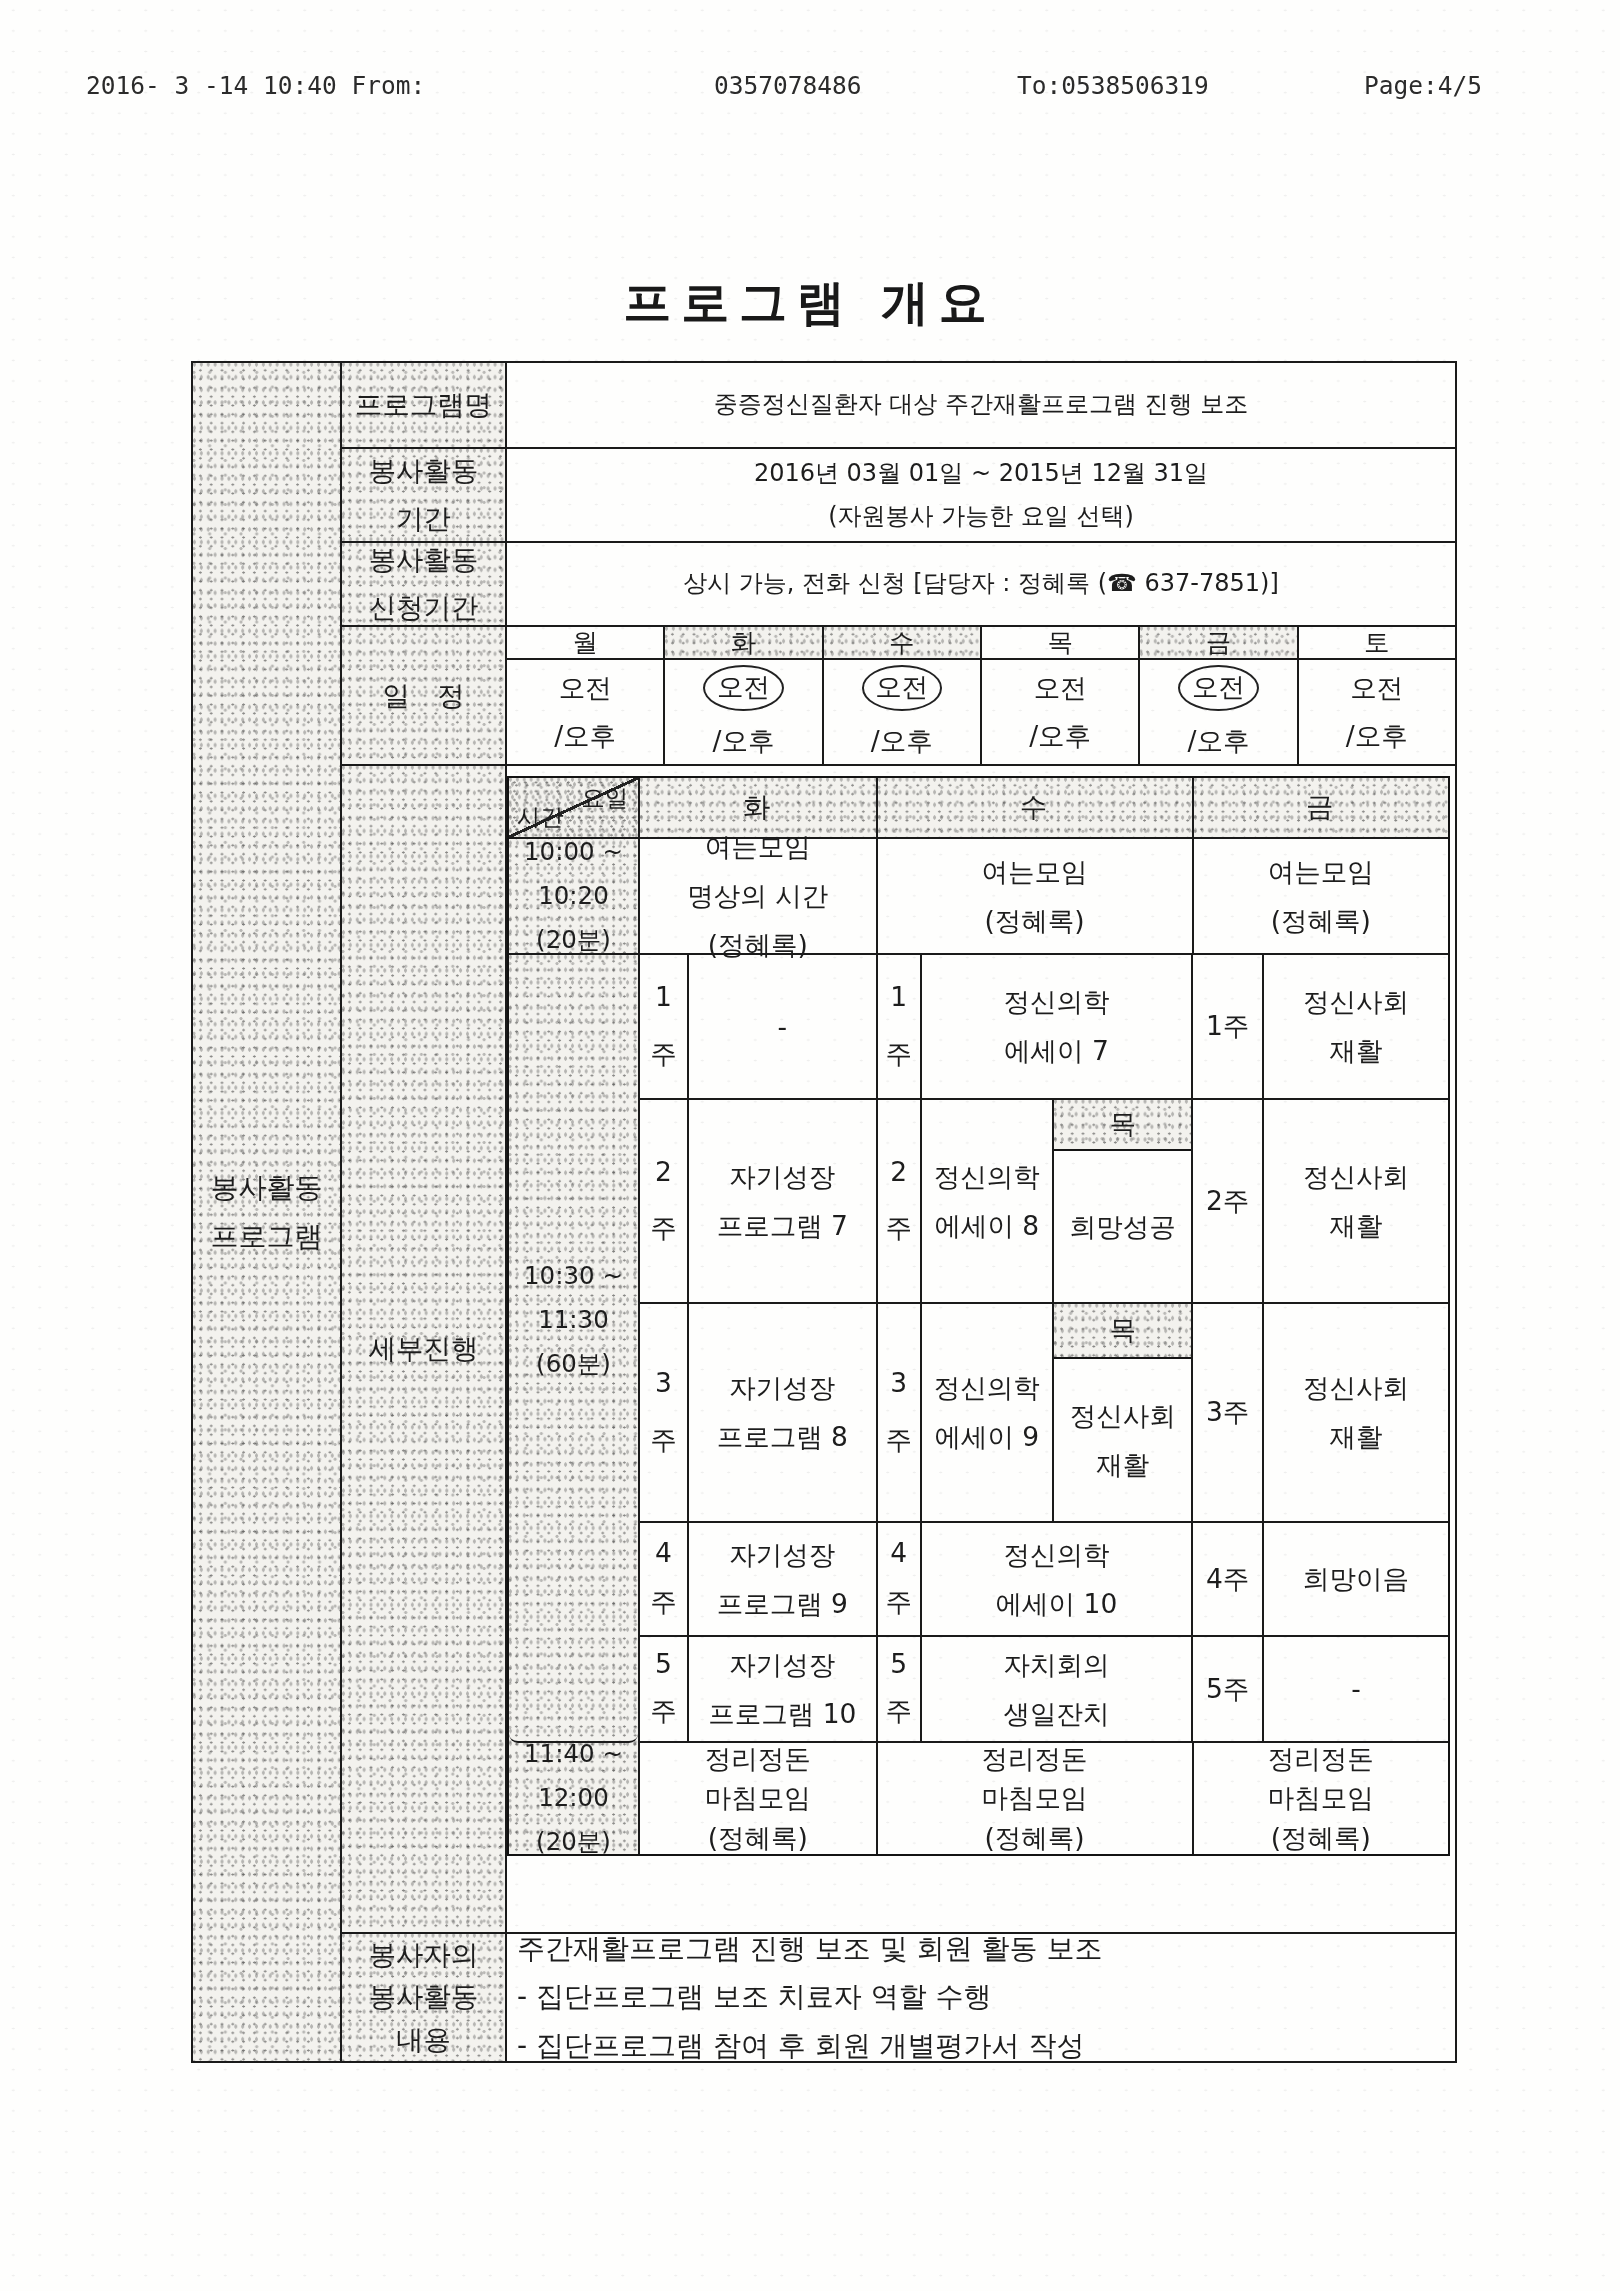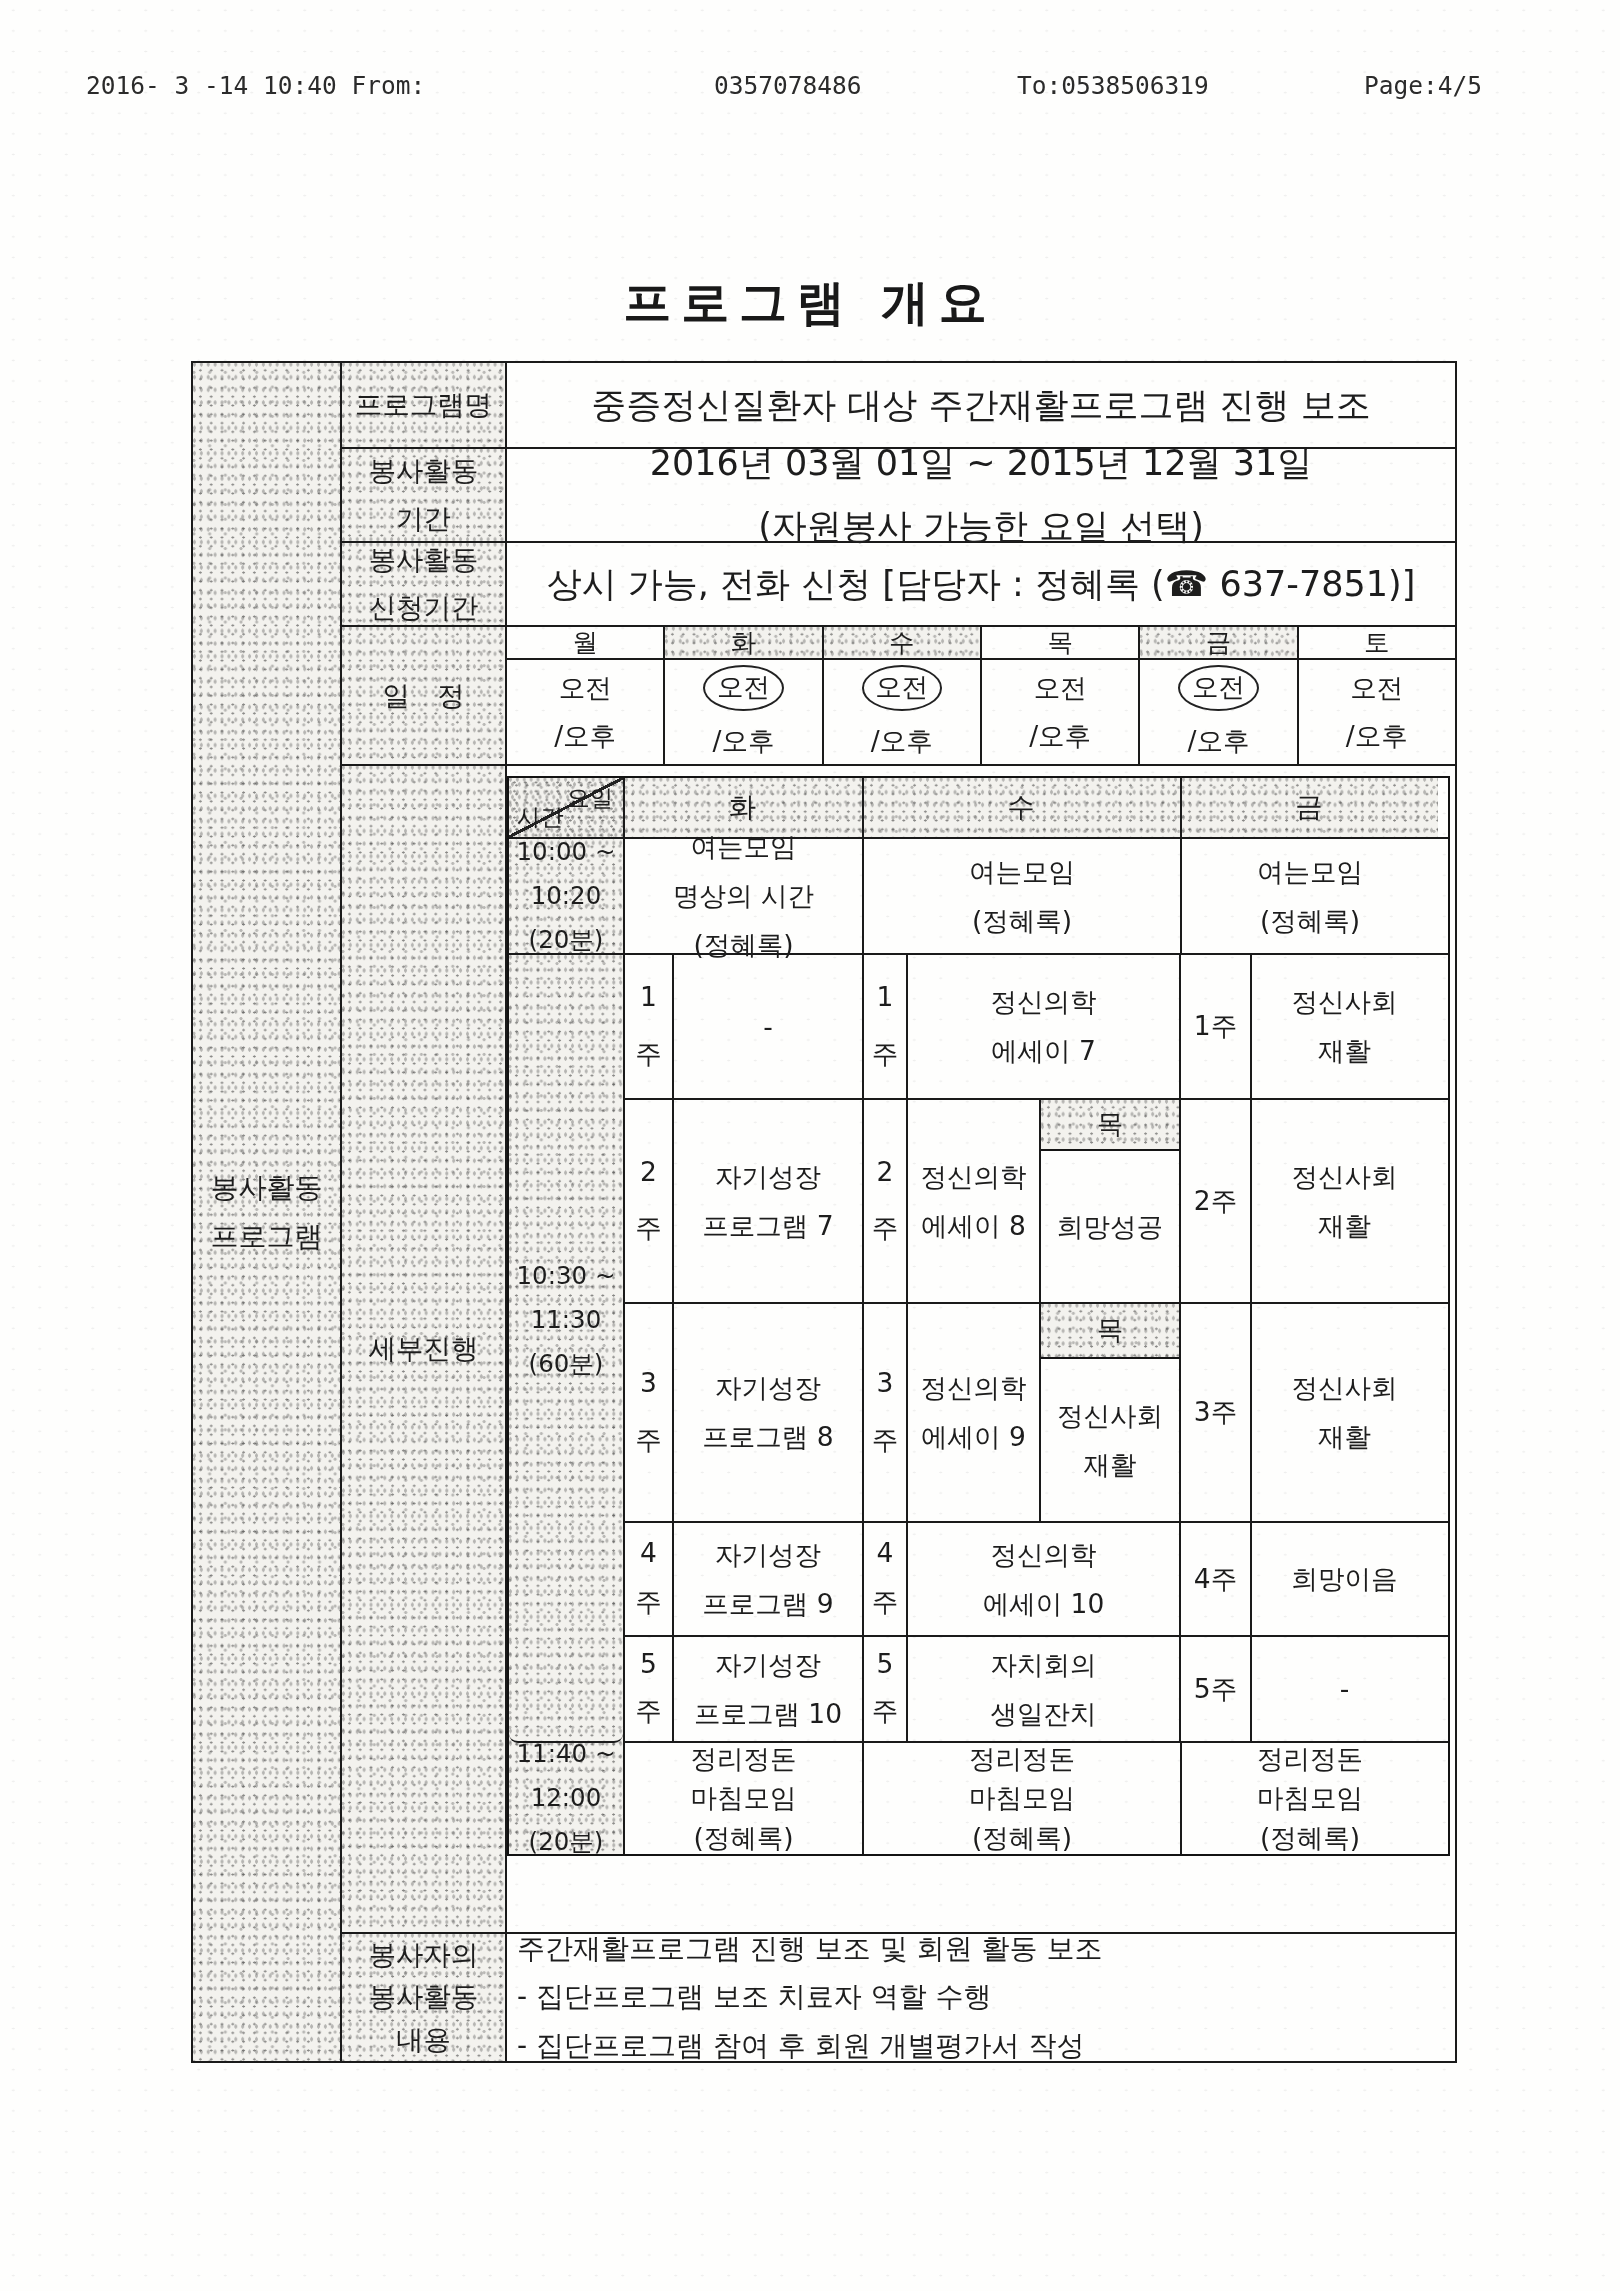--- a/index.html
+++ b/index.html
@@ -29,36 +29,36 @@
   .noise { width:149px; border-right:2px solid #1a1a1a; position:relative;
            display:flex; align-items:center; justify-content:center; }
   .catlbl { font-size:28px; line-height:1.75; text-align:center; }
   .tbody { flex:1; display:flex; flex-direction:column; min-width:0; }
   .row { display:flex; border-bottom:2px solid #1a1a1a; }
   .row:last-child { border-bottom:none; }
   .lbl { width:165px; border-right:2px solid #1a1a1a; display:flex; flex-direction:column;
          align-items:center; justify-content:center; text-align:center;
          font-size:27.4px; line-height:1.75; flex-shrink:0; }
   .val { flex:1; display:flex; flex-direction:column; align-items:center; justify-content:center;
-         text-align:center; font-size:35px; line-height:1.8; }
+         text-align:center; font-size:24px; line-height:1.8; }
   .lines { white-space:pre-line; }
   .left { align-items:flex-start; text-align:left; padding-left:10px; line-height:1.72; font-size:28px; }
   
   .sched { flex:1; display:flex; min-width:0; }
   .dc { flex:1; display:flex; flex-direction:column; border-right:2px solid #1a1a1a; min-width:0; }
   .dc:last-child { border-right:none; }
   .dh { height:33px; border-bottom:2px solid #1a1a1a; display:flex; align-items:center;
         justify-content:center; font-size:25.5px; }
   .db { flex:1; display:flex; flex-direction:column; align-items:center; justify-content:center;
         gap:11.8px; font-size:26.5px; }
   .circ { display:inline-block; border:2.5px solid #222; border-radius:50%; padding:2px 11.8px 3.9px; }
   
   .detail { flex:1; position:relative; min-width:0; }
   .itable { position:absolute; left:0; top:9.8px; width:943px; border:2.9px solid #131313; display:flex; }
-  .tcol { width:116px; border-right:2px solid #1a1a1a; display:flex; flex-direction:column; }
+  .tcol { width:131px; border-right:2px solid #1a1a1a; display:flex; flex-direction:column; }
   .tc { display:flex; flex-direction:column; align-items:center; justify-content:center;
         text-align:center; font-size:24.5px; line-height:1.8; border-bottom:2px solid #1a1a1a; }
   .tc:last-child { border-bottom:none; }
   .tmain { flex:1; justify-content:flex-start; padding-top:299px;border-radius:9px; }
   .diag { height:61px; position:relative; border-bottom:2px solid #1a1a1a;
     background-image:
       linear-gradient(to bottom right, transparent calc(50% - 1.5px), #222 calc(50% - 1.5px), #222 calc(50% + 1.5px), transparent calc(50% + 1.5px)),
       radial-gradient(rgba(30,30,30,.50) 1px, transparent 1.6px),
       radial-gradient(rgba(60,60,60,.34) 1px, transparent 1.5px);
     background-size:100% 100%, 10.8px 8.8px, 6.9px 12.7px;

